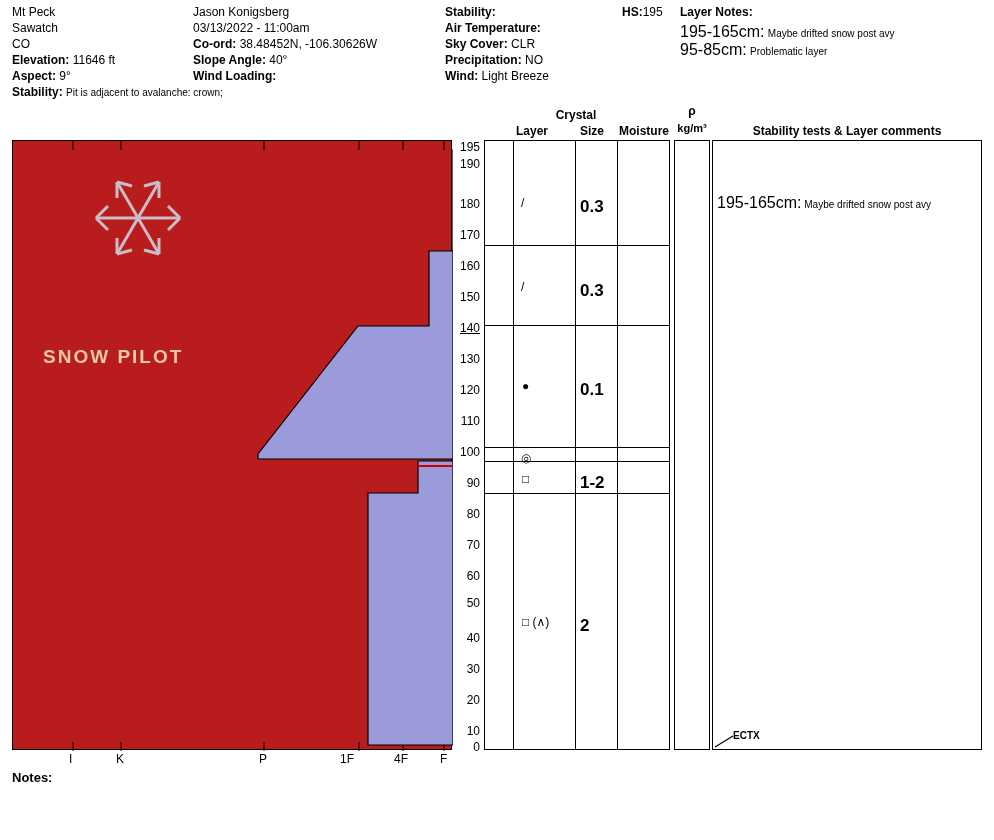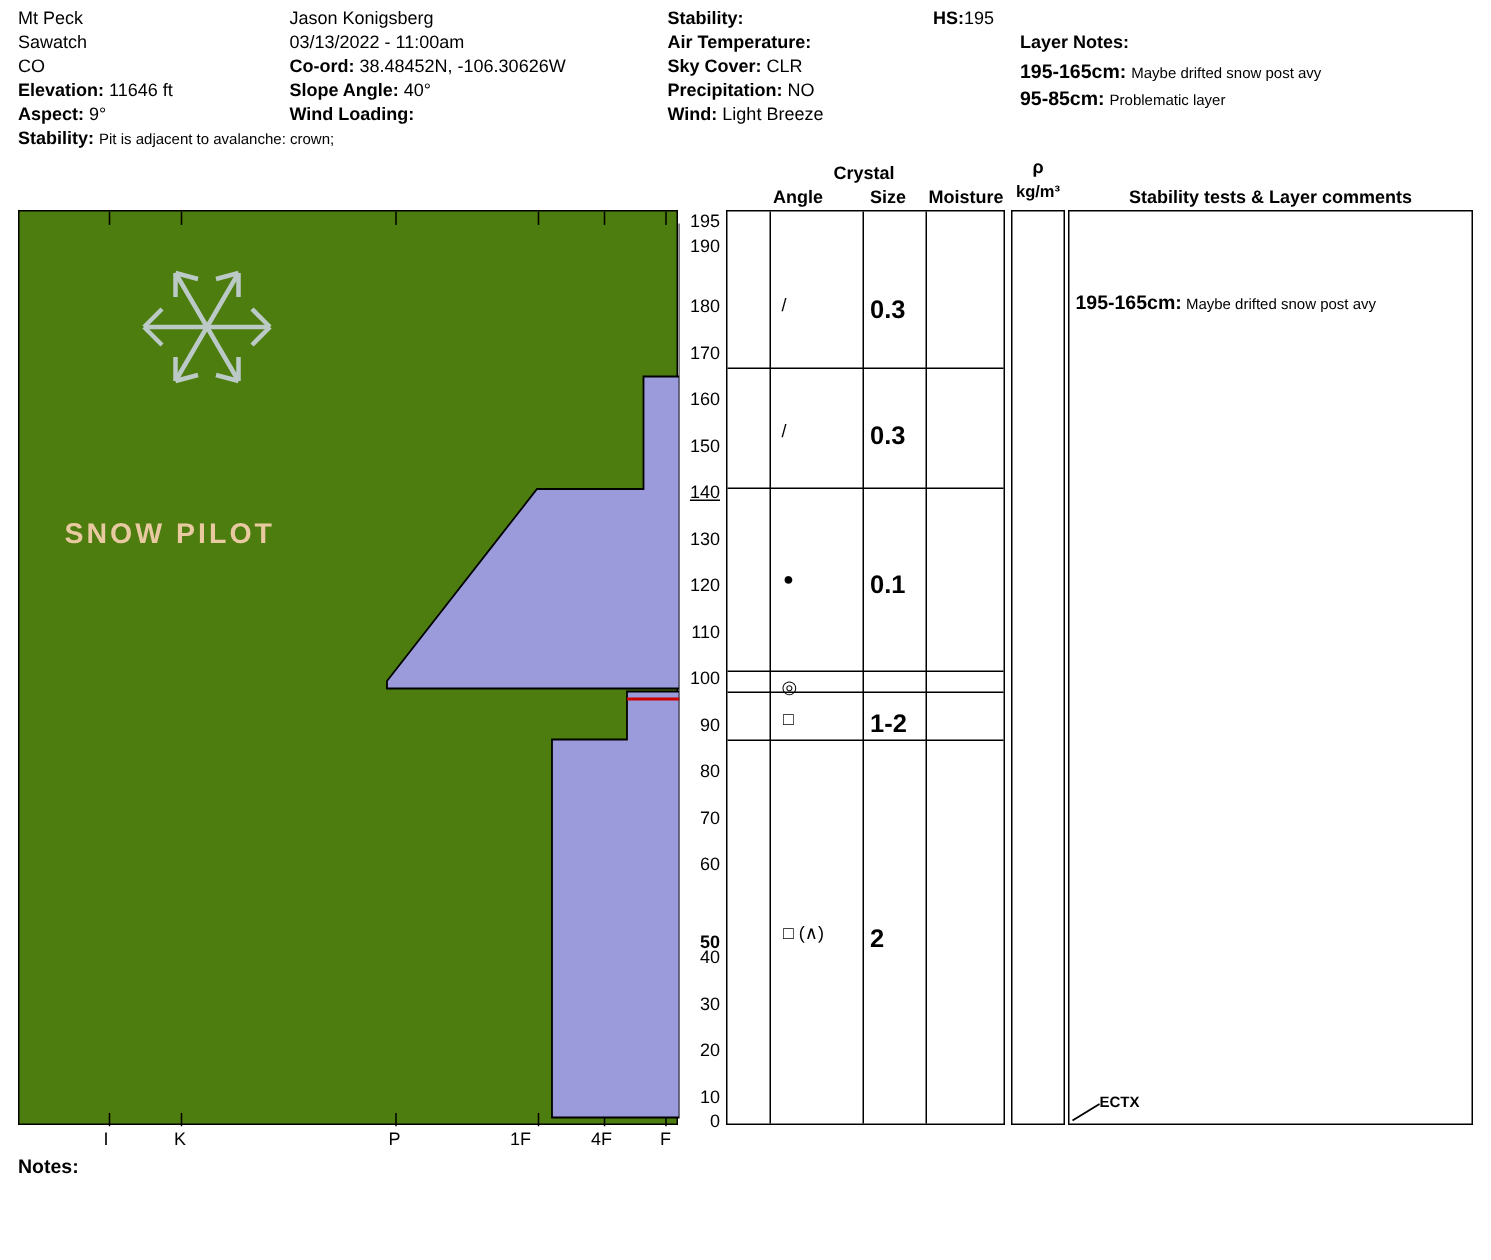--- a/index.html
+++ b/index.html
@@ -12,26 +12,26 @@
     position:relative;
     overflow:hidden;
   }
   .hdr{position:absolute;left:0;top:0;width:994px;height:118px;padding-left:12px;}
   .col{position:absolute;top:4px;}
   .c1{left:12px;}
   .c2{left:193px;}
   .c3{left:445px;}
   .c4{left:680px;}
   .row{line-height:16px;white-space:nowrap;}
-  .b{font-weight:bold;margin-top:16px;}
+  .b{font-weight:bold;}
   .sm{font-size:10px;}
-  .smb{font-size:13px;font-weight:bold;text-align:center;}
+  .smb{font-size:16px;font-weight:normal;text-align:center;}
 
   
-  #plot{position:absolute;left:12px;top:140px;width:440px;height:610px;border:1px solid #000;box-sizing:border-box;background:#4d7c0f;}
+  #plot{position:absolute;left:12px;top:140px;width:440px;height:610px;border:1px solid #000;box-sizing:border-box;background:#b91c1c;}
   #profile{position:absolute;left:0;top:0;width:440px;height:610px;}
   .hardlabels{position:absolute;left:12px;top:752px;width:440px;height:16px;font-size:12px;}
   .hardlabels span{position:absolute;top:0;}
 
   
   #depthaxis{position:absolute;left:452px;top:140px;width:30px;height:610px;}
   .dlab{position:absolute;right:2px;font-size:12px;text-align:right;}
 
   
   #ctable{position:absolute;left:484px;top:140px;width:186px;height:610px;border:1px solid #000;box-sizing:border-box;}
@@ -80,21 +80,21 @@
   </div>
 
   <div class="col c4">
     <div class="row b">Layer Notes:</div>
     <div class="row" style="margin-top:4px;"><span class="smb">195-165cm:</span> <span class="sm">Maybe drifted snow post avy</span></div>
     <div class="row"><span class="smb">95-85cm:</span> <span class="sm">Problematic layer</span></div>
   </div>
 </div>
 
 <div class="colhdr" style="left:540px;top:108px;width:72px;">Crystal</div>
-<div class="colhdr" style="left:500px;top:124px;width:64px;">Angle</div>
+<div class="colhdr" style="left:500px;top:124px;width:64px;">Layer</div>
 <div class="colhdr" style="left:564px;top:124px;width:56px;">Size</div>
 <div class="colhdr" style="left:613px;top:124px;width:62px;">Moisture</div>
 <div class="colhdr" style="left:664px;top:104px;width:56px;">ρ</div>
 <div class="colhdr" style="left:660px;top:122px;width:64px;font-size:11px;text-align:center;">kg/m³</div>
 <div class="colhdr" style="left:712px;top:124px;width:270px;">Stability tests &amp; Layer comments</div>
 
 <div id="plot">
   <svg id="profile" viewBox="0 0 440 610" preserveAspectRatio="none">
 
     <g stroke="#000" stroke-width="1">
@@ -156,21 +156,21 @@
   <div class="dlab" style="top:150px;">150</div>
   <div class="dlab" style="top:181px;text-decoration:underline;">140</div>
   <div class="dlab" style="top:212px;">130</div>
   <div class="dlab" style="top:243px;">120</div>
   <div class="dlab" style="top:274px;">110</div>
   <div class="dlab" style="top:305px;">100</div>
   <div class="dlab" style="top:336px;">90</div>
   <div class="dlab" style="top:367px;">80</div>
   <div class="dlab" style="top:398px;">70</div>
   <div class="dlab" style="top:429px;">60</div>
-  <div class="dlab" style="top:481px;font-weight:bold;">50</div>
+  <div class="dlab" style="top:456px;">50</div>
   <div class="dlab" style="top:491px;">40</div>
   <div class="dlab" style="top:522px;">30</div>
   <div class="dlab" style="top:553px;">20</div>
   <div class="dlab" style="top:584px;">10</div>
   <div class="dlab" style="top:600px;">0</div>
 </div>
 
 <div id="ctable">
   <div class="vline" style="left:28px;"></div>
   <div class="vline" style="left:90px;"></div>

